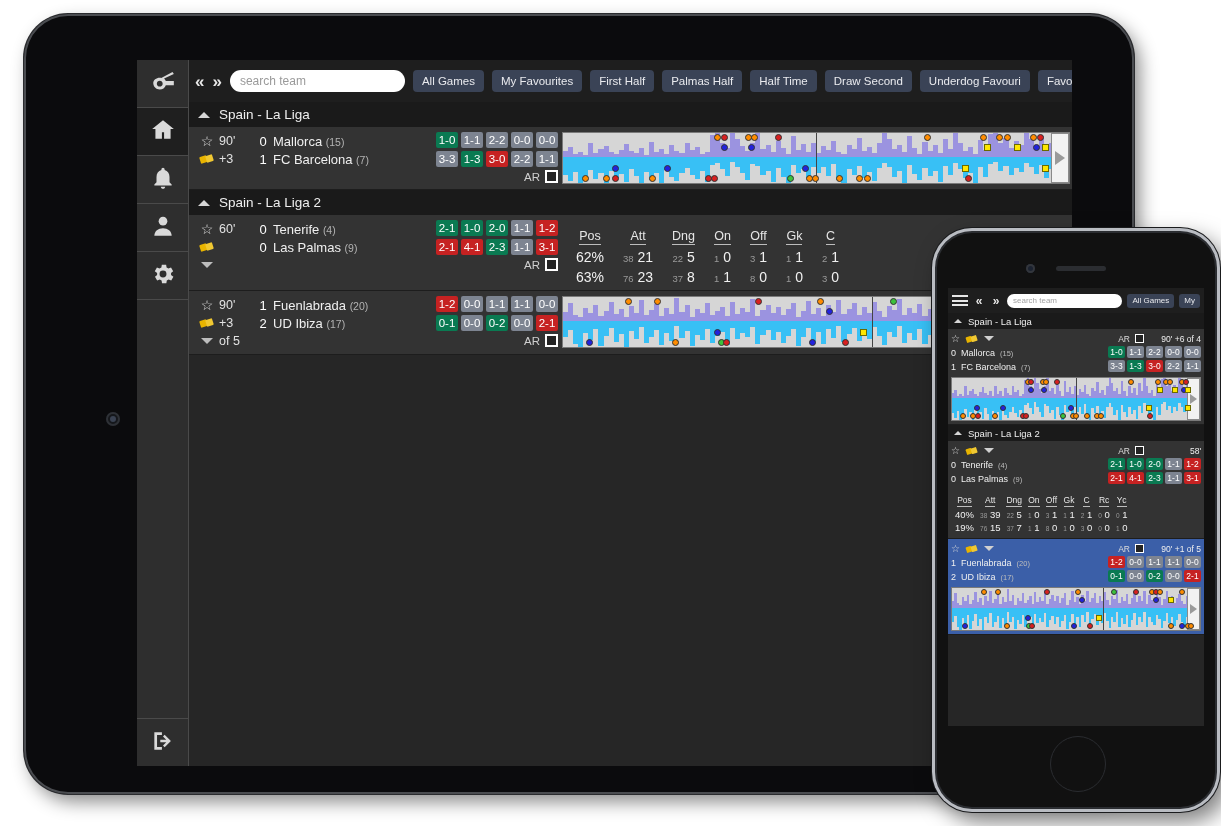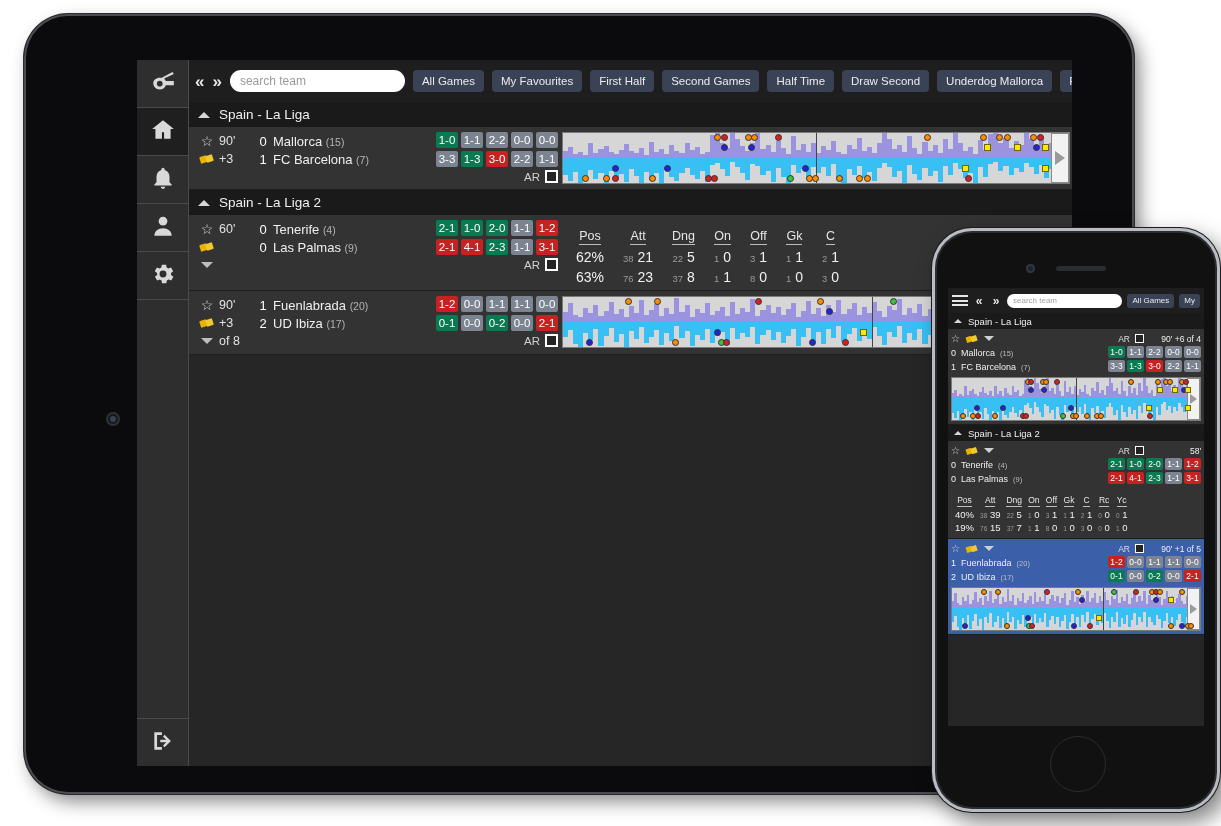--- a/index.html
+++ b/index.html
@@ -211,24 +211,24 @@
 
       <div class="content">
 
         <div class="toolbar">
           <span class="chev">«</span>
           <span class="chev">»</span>
           <input class="searchbox" type="text" placeholder="search team" style="">
           <button class="tbtn">All Games</button>
           <button class="tbtn">My Favourites</button>
           <button class="tbtn">First Half</button>
-          <button class="tbtn">Second Games</button>
+          <button class="tbtn">Palmas Half</button>
           <button class="tbtn">Half Time</button>
           <button class="tbtn">Draw Second</button>
-          <button class="tbtn">Underdog Mallorca</button>
+          <button class="tbtn">Underdog Favouri</button>
           <button class="tbtn">Favouri</button>
         </div>
 
         <div class="league">
           <span class="tri-up"></span>
           <span>Spain - La Liga</span>
         </div>
 
         <div class="match">
           <div class="m-left">
@@ -844,21 +844,21 @@
               <span class="m-sc">2</span>
               <span class="m-team">
                 <span>UD Ibiza</span>
                 <span class="rk">(17)</span>
               </span>
             </div>
             <div class="m-row">
               <span class="m-icn">
                 <span class="tri-dn"></span>
               </span>
-              <span class="m-min">of 8</span>
+              <span class="m-min">of 5</span>
             </div>
           </div>
           <div class="m-mid">
             <div class="sc-row">
               <span class="sc r">1-2</span>
               <span class="sc n">0-0</span>
               <span class="sc n">1-1</span>
               <span class="sc n">1-1</span>
               <span class="sc n">0-0</span>
             </div>

